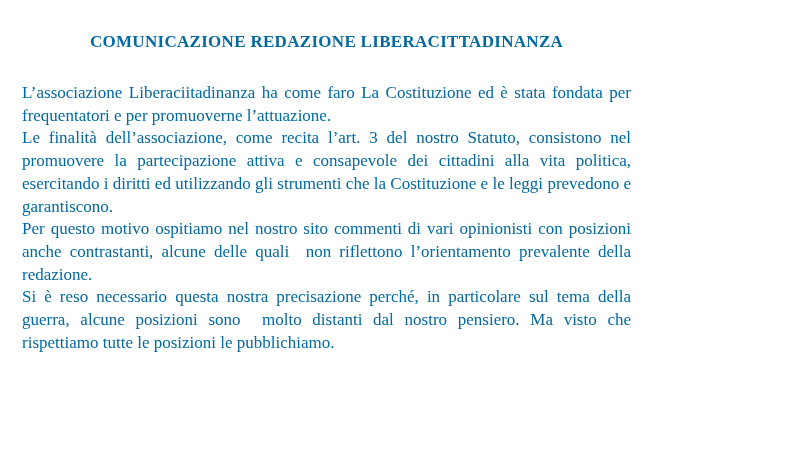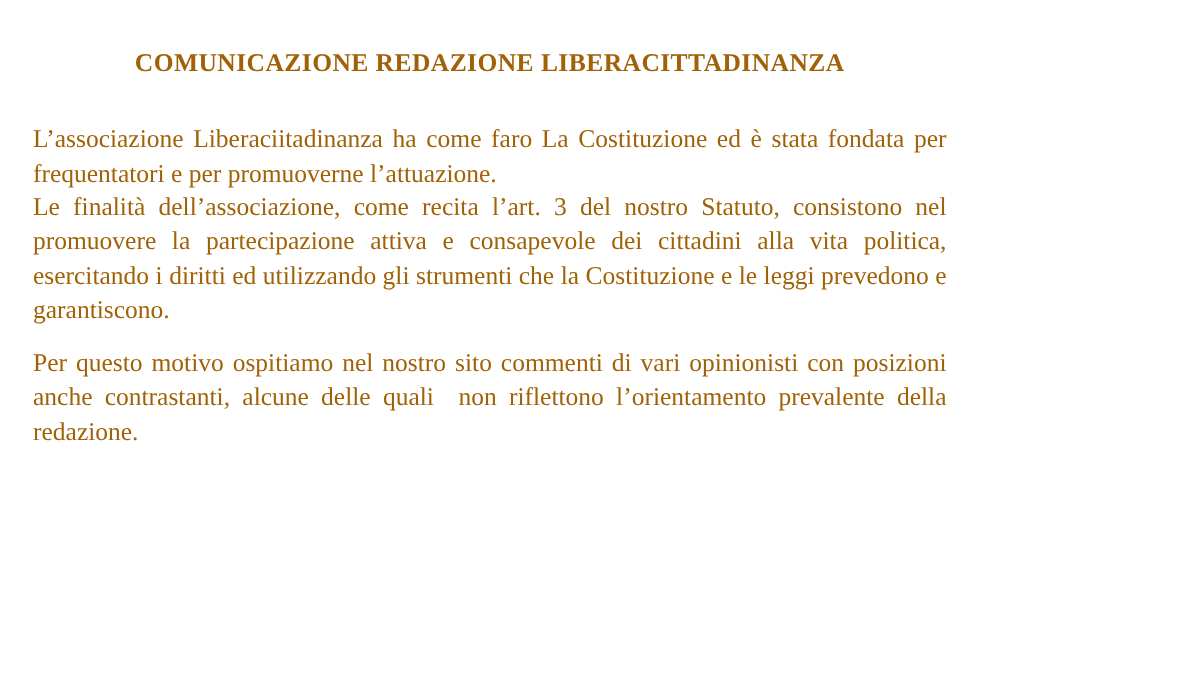--- a/index.html
+++ b/index.html
@@ -11,37 +11,37 @@
     width: 800px;
     height: 466px;
     overflow: hidden;
   }
   .page {
     box-sizing: border-box;
     width: 653px;
     height: 466px;
     padding: 30px 22px 20px 22px;
     background: #ffffff;
-    color: #a16207;
+    color: #0369a1;
     font-family: "Liberation Serif", "DejaVu Serif", serif;
     font-size: 17px;
     line-height: 22.7px;
   }
   .doc-title {
     margin: 0 0 29px 0;
     font-size: 17px;
     line-height: 23px;
     font-weight: bold;
     text-align: center;
     letter-spacing: 0.3px;
   }
   .block {
     margin: 0;
   }
-  .block-2 { margin-top: 13px; }
+  .block-2 { }
   .block-3 { margin-top: 20px; }
   .sentence {
     margin: 0;
     text-align: justify;
     white-space: pre-wrap; 
   }
 </style>
 </head>
 <body>
 
@@ -49,16 +49,17 @@
 
   <h1 class="doc-title">COMUNICAZIONE REDAZIONE LIBERACITTADINANZA</h1>
 
   <section class="block block-1">
     <p class="sentence">L’associazione Liberaciitadinanza ha come faro La Costituzione ed è stata fondata per frequentatori e per promuoverne l’attuazione.</p>
     <p class="sentence">Le finalità dell’associazione, come recita l’art. 3 del nostro Statuto, consistono nel promuovere la partecipazione attiva e consapevole dei cittadini alla vita politica, esercitando i diritti ed utilizzando gli strumenti che la Costituzione e le leggi prevedono e garantiscono.</p>
   </section>
 
   <section class="block block-2">
     <p class="sentence">Per questo motivo ospitiamo nel nostro sito commenti di vari opinionisti con posizioni anche contrastanti, alcune delle quali  non riflettono l’orientamento prevalente della redazione.</p>
+    <p class="sentence">Si è reso necessario questa nostra precisazione perché, in particolare sul tema della guerra, alcune posizioni sono  molto distanti dal nostro pensiero. Ma visto che rispettiamo tutte le posizioni le pubblichiamo.</p>
   </section>
 
 
 </main>
 
 </body></html>

